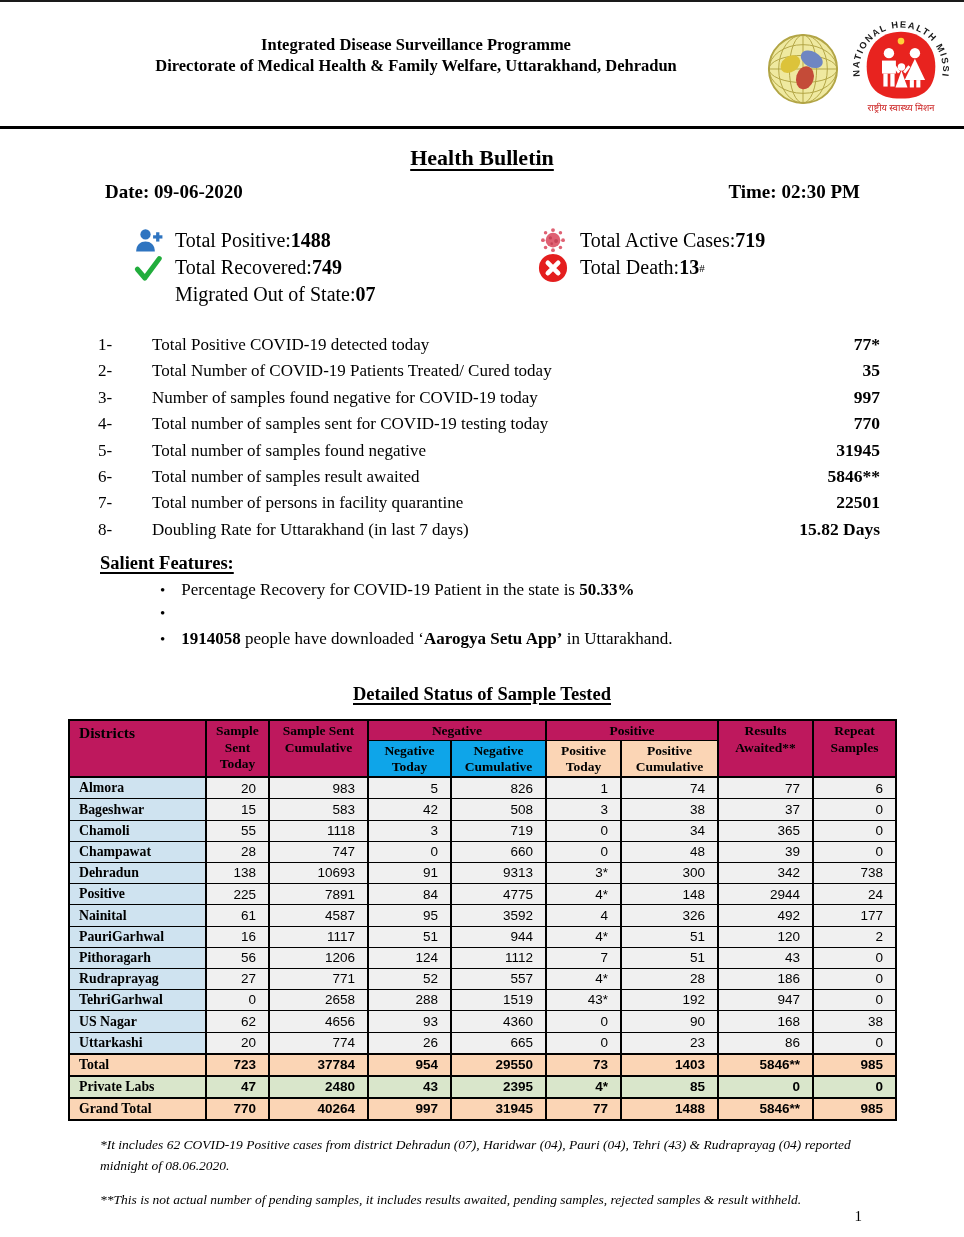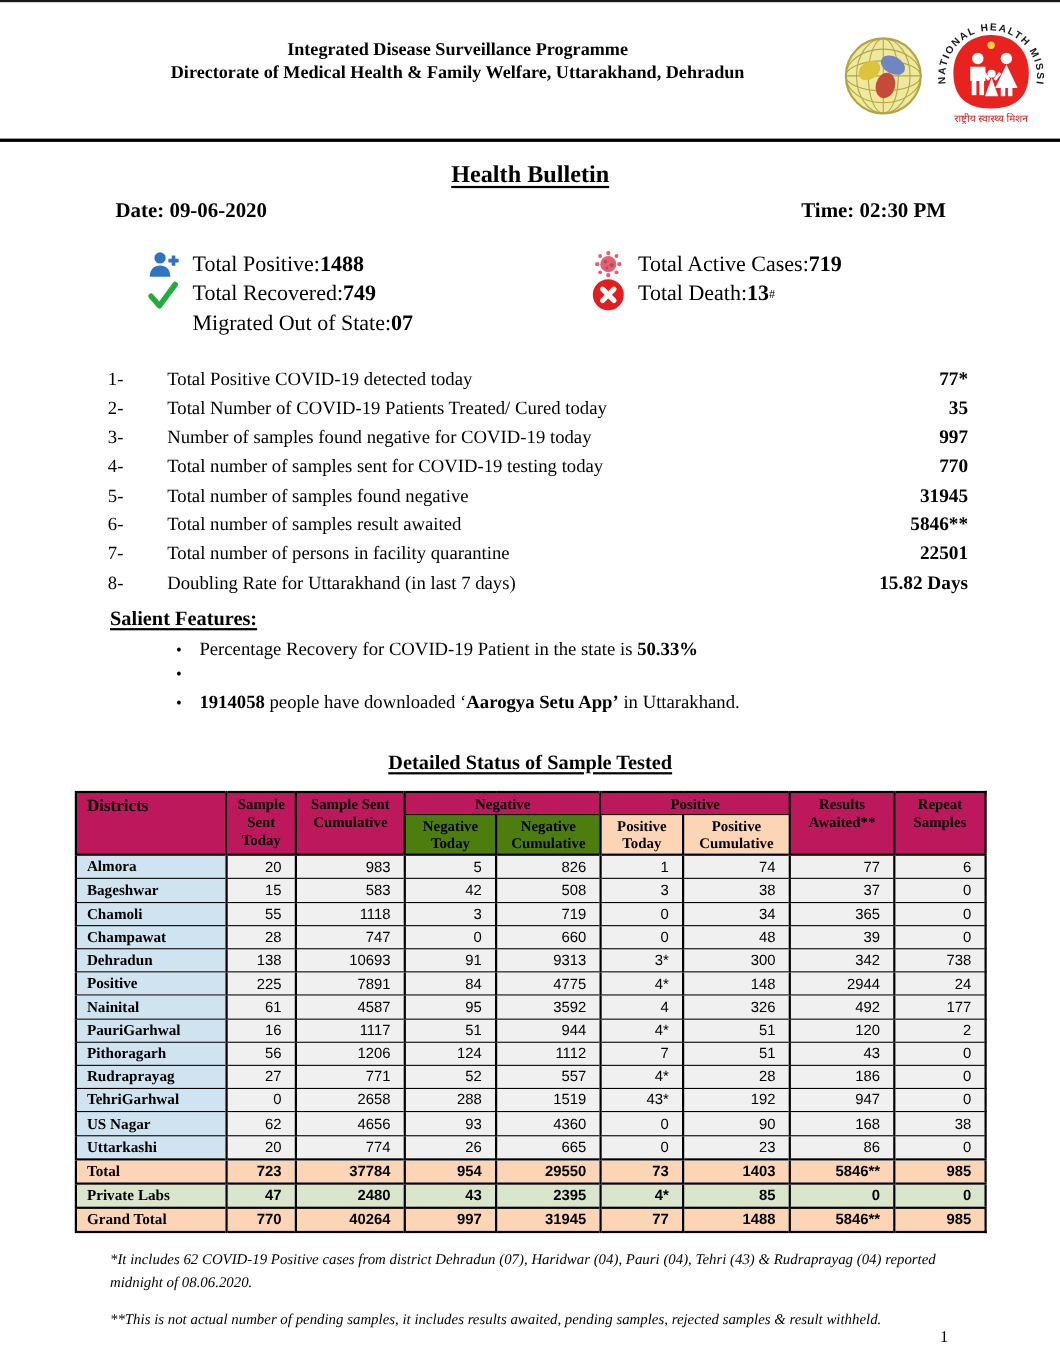--- a/index.html
+++ b/index.html
@@ -48,21 +48,21 @@
   
   .detailed-heading{text-align:center;margin-top:30px;font-size:18.5px;font-weight:bold;
     text-decoration:underline;text-decoration-thickness:2px;text-underline-offset:3px;}
   
   .sample-table{border-collapse:collapse;margin:14px 0 0 68px;table-layout:fixed;border:2.5px solid #000;}
   .sample-table th,.sample-table td{border-left:2px solid #000;border-top:1px solid #000;padding:0;overflow:hidden;}
   .sample-table thead th{background:#be185d;font-weight:bold;font-size:13.5px;vertical-align:top;
     padding-top:2px;line-height:1.25;text-align:center;}
   .sample-table thead tr:first-child th{border-top:none;}
   .sample-table .th-district{text-align:left;padding-left:9px;font-size:15.5px;}
-  .sample-table .sub-neg{background:#4d7c0f;}
+  .sample-table .sub-neg{background:#0ea5e9;}
   .sample-table .sub-pos{background:#fbd5b5;}
   .sample-table tbody td{height:20.2px;line-height:1;}
   .sample-table tbody tr:first-child td{border-top:2px solid #000;}
   .sample-table td.district{background:#cfe3f0;font-weight:bold;font-size:13.8px;text-align:left;padding-left:9px;}
   .sample-table td.num{background:#f0f0f0;font-family:"Liberation Sans","DejaVu Sans",sans-serif;
     font-size:13.5px;text-align:right;padding-right:12px;}
   .row-total td,.row-private td,.row-grand td{border-top:2px solid #000;height:21.5px;}
   .row-total td.num,.row-grand td.num,.row-private td.num{font-weight:bold;}
   .row-total td.district,.row-total td.num,
   .row-grand td.district,.row-grand td.num{background:#fbd5b5;}

